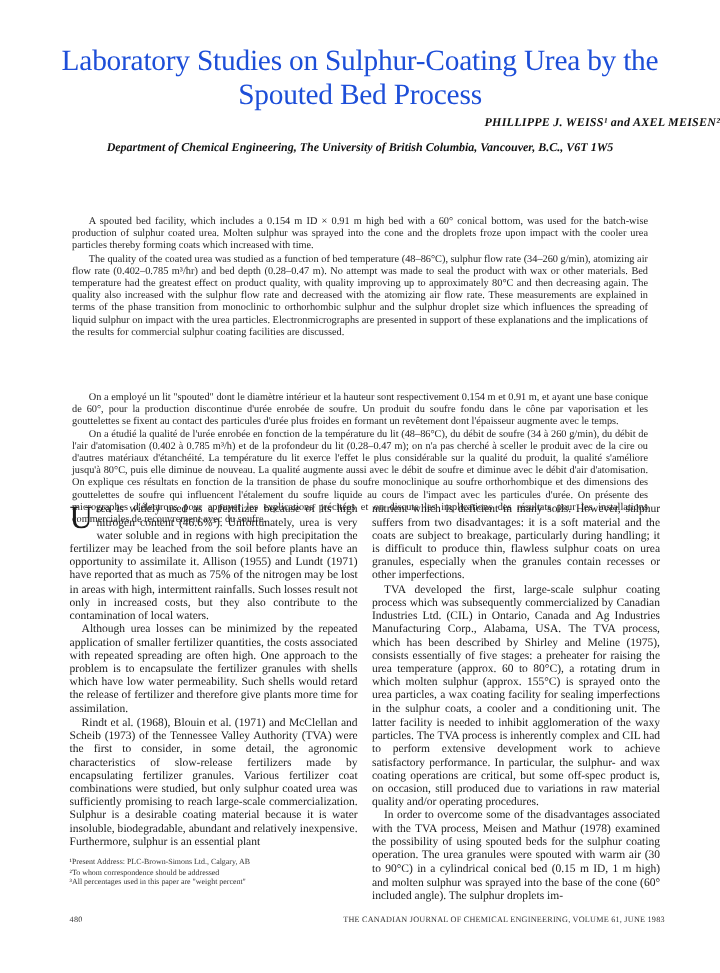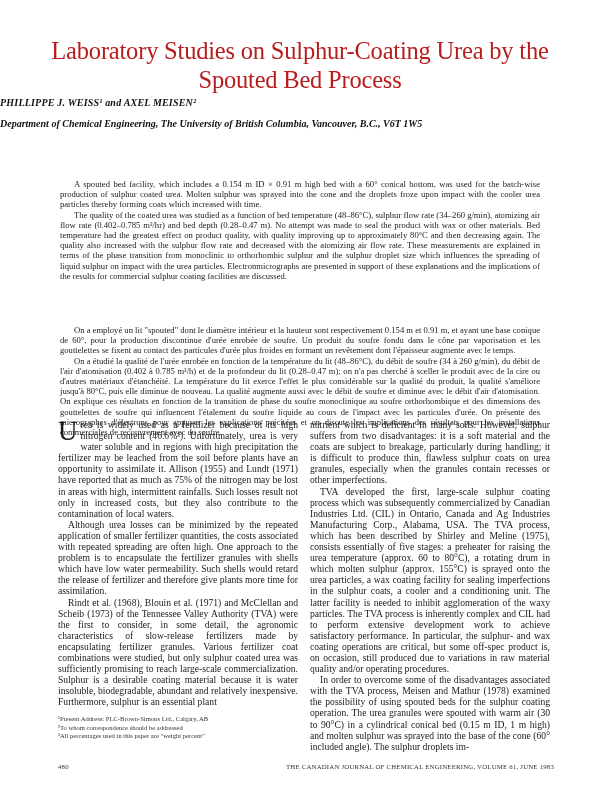--- a/index.html
+++ b/index.html
@@ -2,29 +2,29 @@
 <html><head>
 <meta charset="utf-8">
 <style>
   html, body { margin: 0; padding: 0; background: #ffffff; }
   body {
     width: 600px; height: 811px; position: relative; overflow: hidden;
     font-family: "Liberation Serif", "DejaVu Serif", serif; color: #111;
   }
   .title {
     position: absolute; left: 40px; top: 36px; width: 520px;
-    text-align: center; font-size: 24.5px; line-height: 29px; color: #b91c1c;
+    text-align: center; font-size: 24.5px; line-height: 29px; color: #1d4ed8;
     letter-spacing: -0.2px;
   }
   .authors {
-    position: absolute; left: 0; top: 97px; width: 600px; text-align: left;
+    position: absolute; left: 0; top: 97px; width: 600px; text-align: right;
     font-size: 10px; font-style: italic; font-weight: bold; letter-spacing: 0.2px;
   }
   .affil {
-    position: absolute; left: 0; top: 118px; width: 600px; text-align: left;
+    position: absolute; left: 0; top: 118px; width: 600px; text-align: center;
     font-size: 10px; font-style: italic; font-weight: bold;
   }
   .abstract {
     position: absolute; left: 60px; width: 480px;
     font-size: 8.6px; line-height: 10.2px; text-align: justify; color: #222; margin-top: 40px;
   }
   .abstract p { margin: 0; text-indent: 14px; }
   #abstract-en { top: 139px; }
   #abstract-fr { top: 285px; }
   .col {

